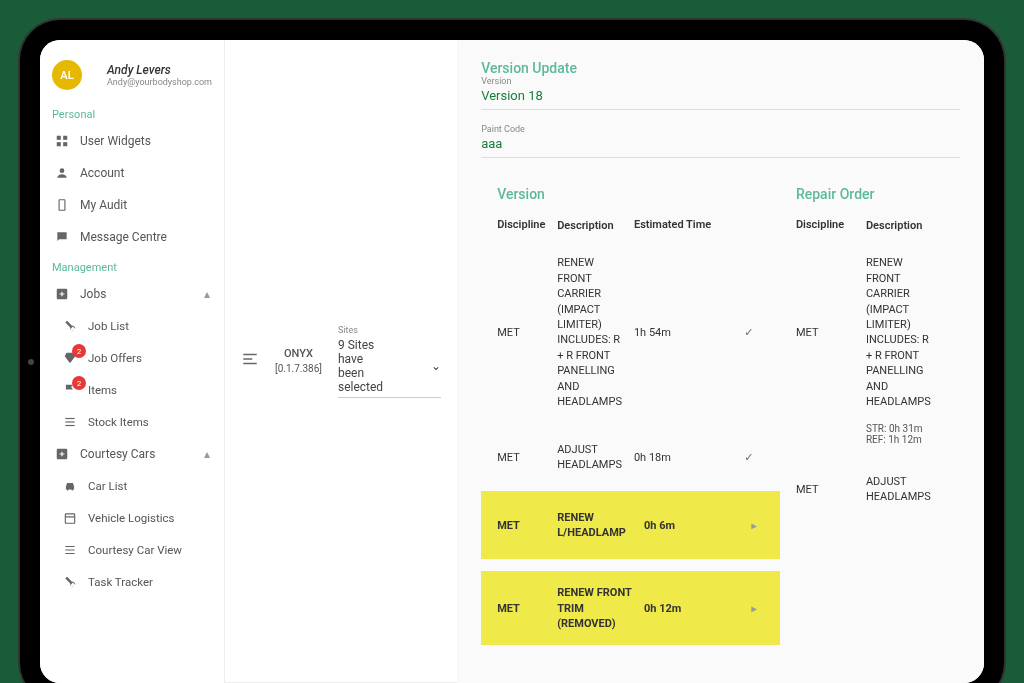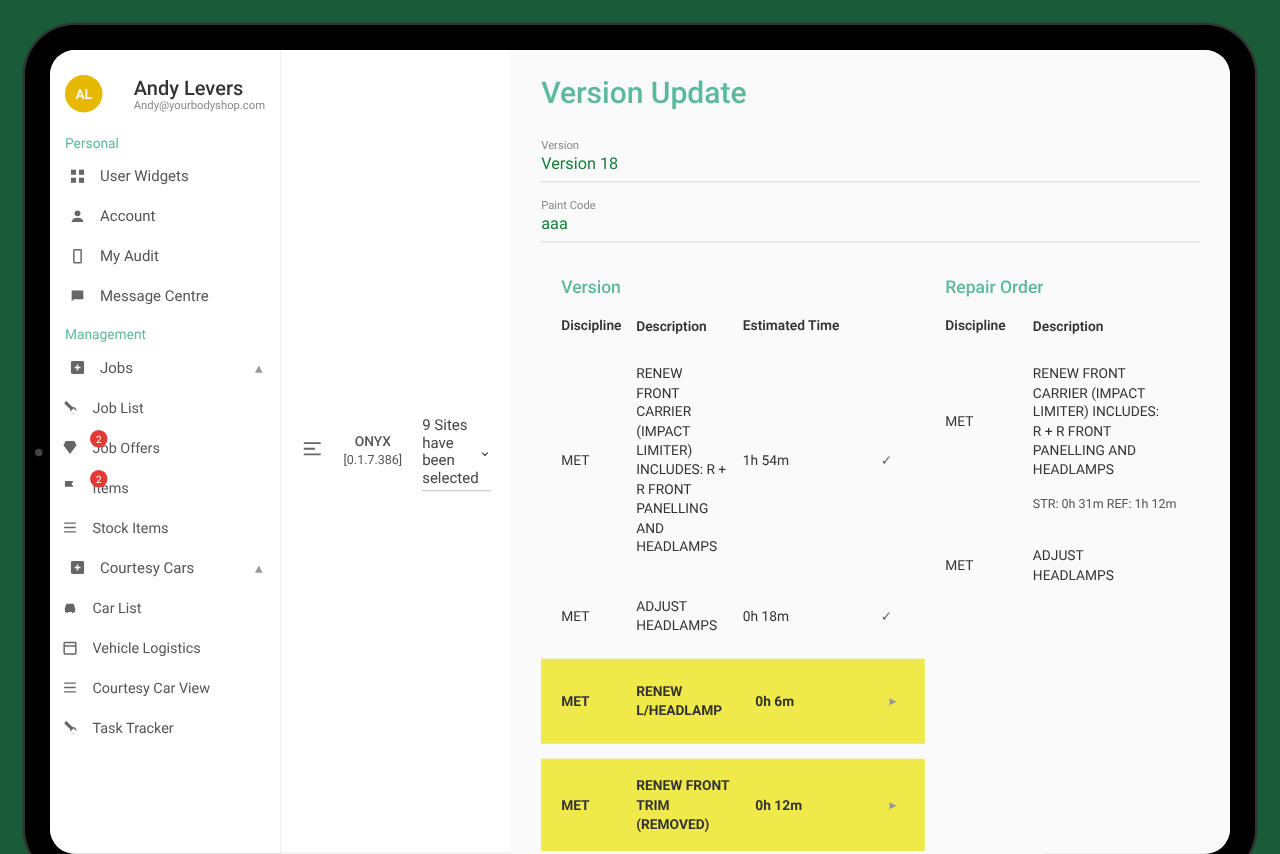--- a/index.html
+++ b/index.html
@@ -4,38 +4,38 @@
   <style>
     * { margin: 0; padding: 0; box-sizing: border-box; font-family: -apple-system, BlinkMacSystemFont, 'Segoe UI', Roboto, sans-serif; }
     body { background: #1a5c3a; display: flex; align-items: center; justify-content: center; min-height: 100vh; padding: 20px; }
     .tablet-frame { background: #000; border-radius: 40px; padding: 20px; width: 1024px; height: 683px; position: relative; box-shadow: 0 0 0 2px #333; }
     .tablet-frame::before { content: ''; position: absolute; left: 8px; top: 50%; transform: translateY(-50%); width: 6px; height: 6px; background: #444; border-radius: 50%; }
     .screen { background: #fff; border-radius: 20px; width: 100%; height: 100%; overflow: hidden; display: flex; }
     .sidebar { width: 185px; background: #fff; border-right: 1px solid #eee; overflow-y: auto; padding-top: 10px; font-size: 12px; }
     .user-block { display: flex; align-items: center; padding: 10px 12px; gap: 8px; justify-content: space-between; }
     .avatar { width: 30px; height: 30px; border-radius: 50%; background: #e6b800; color: #fff; display: flex; align-items: center; justify-content: center; font-size: 11px; font-weight: 600; }
     .user-info { display: flex; flex-direction: column; }
-    .user-name { font-size: 16px; color: #333; font-weight: 500; }
+    .user-name { font-size: 12px; color: #333; font-weight: 500; font-style: italic; }
     .user-email { font-size: 9px; color: #888; }
     .nav-section-label { color: #5cb99e; font-size: 11px; padding: 8px 12px 4px; }
     .nav-item { display: flex; align-items: center; gap: 10px; padding: 8px 14px; color: #555; cursor: pointer; position: relative; }
     .nav-item .icon { width: 16px; height: 16px; display: flex; align-items: center; justify-content: center; color: #666; flex-shrink: 0; }
-    .nav-item.sub { padding-left: 8px; font-size: 11.5px; }
+    .nav-item.sub { padding-left: 22px; font-size: 11.5px; }
     .nav-item .chev { margin-left: auto; color: #999; }
     .badge { position: absolute; background: #e53935; color: #fff; border-radius: 50%; width: 14px; height: 14px; font-size: 8px; display: flex; align-items: center; justify-content: center; left: 32px; top: 2px; }
     .main { flex: 1; background: #fafafa; overflow-y: auto; display: flex; flex-direction: row; }
     .topbar { background: #fff; display: flex; align-items: center; gap: 16px; padding: 10px 16px; border-bottom: 1px solid #eee; box-shadow: 0 1px 3px rgba(0,0,0,0.03); }
     .hamburger { cursor: pointer; color: #666; }
     .brand { text-align: center; font-size: 10px; color: #555; line-height: 1.3; }
     .brand-name { font-size: 11px; font-weight: 500; }
     .sites-block { flex: 1; }
     .sites-label { font-size: 9px; color: #888; }
-    .sites-select { display: flex; align-items: center; justify-content: space-between; border-bottom: 1px solid #ccc; padding: 3px 0; font-size: 12px; color: #444; cursor: pointer; max-width: 280px; }
+    .sites-select { display: flex; align-items: center; justify-content: space-between; border-bottom: 1px solid #ccc; padding: 3px 0; font-size: 12px; color: #444; cursor: pointer; max-width: 280px; gap: 48px; }
     .content { padding: 20px 24px; }
-    .page-title { color: #5cb99e; font-size: 24px; font-weight: 500; margin-bottom: 24px; }
+    .page-title { color: #5cb99e; font-size: 14px; font-weight: 500; margin-bottom: 0; }
     .field-label { font-size: 9px; color: #888; margin-bottom: 2px; }
     .field-value { font-size: 13px; color: #15803d; border-bottom: 1px solid #ddd; padding-bottom: 6px; margin-bottom: 14px; }
     .tables-wrap { display: flex; gap: 0; margin-top: 20px; }
     .version-tbl { flex: 1.4; }
     .repair-tbl { flex: 1; }
     .tbl-title { color: #5cb99e; font-size: 14px; font-weight: 500; padding: 8px 16px; }
     .tbl-head { display: flex; padding: 8px 16px; font-size: 11px; color: #333; font-weight: 600; }
     .tbl-row { display: flex; padding: 14px 16px; font-size: 11px; color: #333; align-items: center; min-height: 68px; }
     .tbl-row.hl { background: #f0e94a; font-weight: 700; font-size: 11px; margin-bottom: 12px; }
     .col-disc { width: 60px; flex-shrink: 0; }
@@ -206,20 +206,21 @@
               <line x1="3" y1="6" x2="21" y2="6"></line>
               <line x1="3" y1="12" x2="15" y2="12"></line>
               <line x1="3" y1="18" x2="21" y2="18"></line>
             </svg>
         </span>
         <div class="brand">
           <div class="brand-name">ONYX</div>
           <div>[0.1.7.386]</div>
         </div>
         <div class="sites-block">
+          <div class="sites-label">Sites</div>
           <div class="sites-select">
             <span>9 Sites have been selected</span>
             <span>⌄</span>
           </div>
         </div>
       </div>
 
       <div class="content">
         <div class="page-title">Version Update</div>
 

